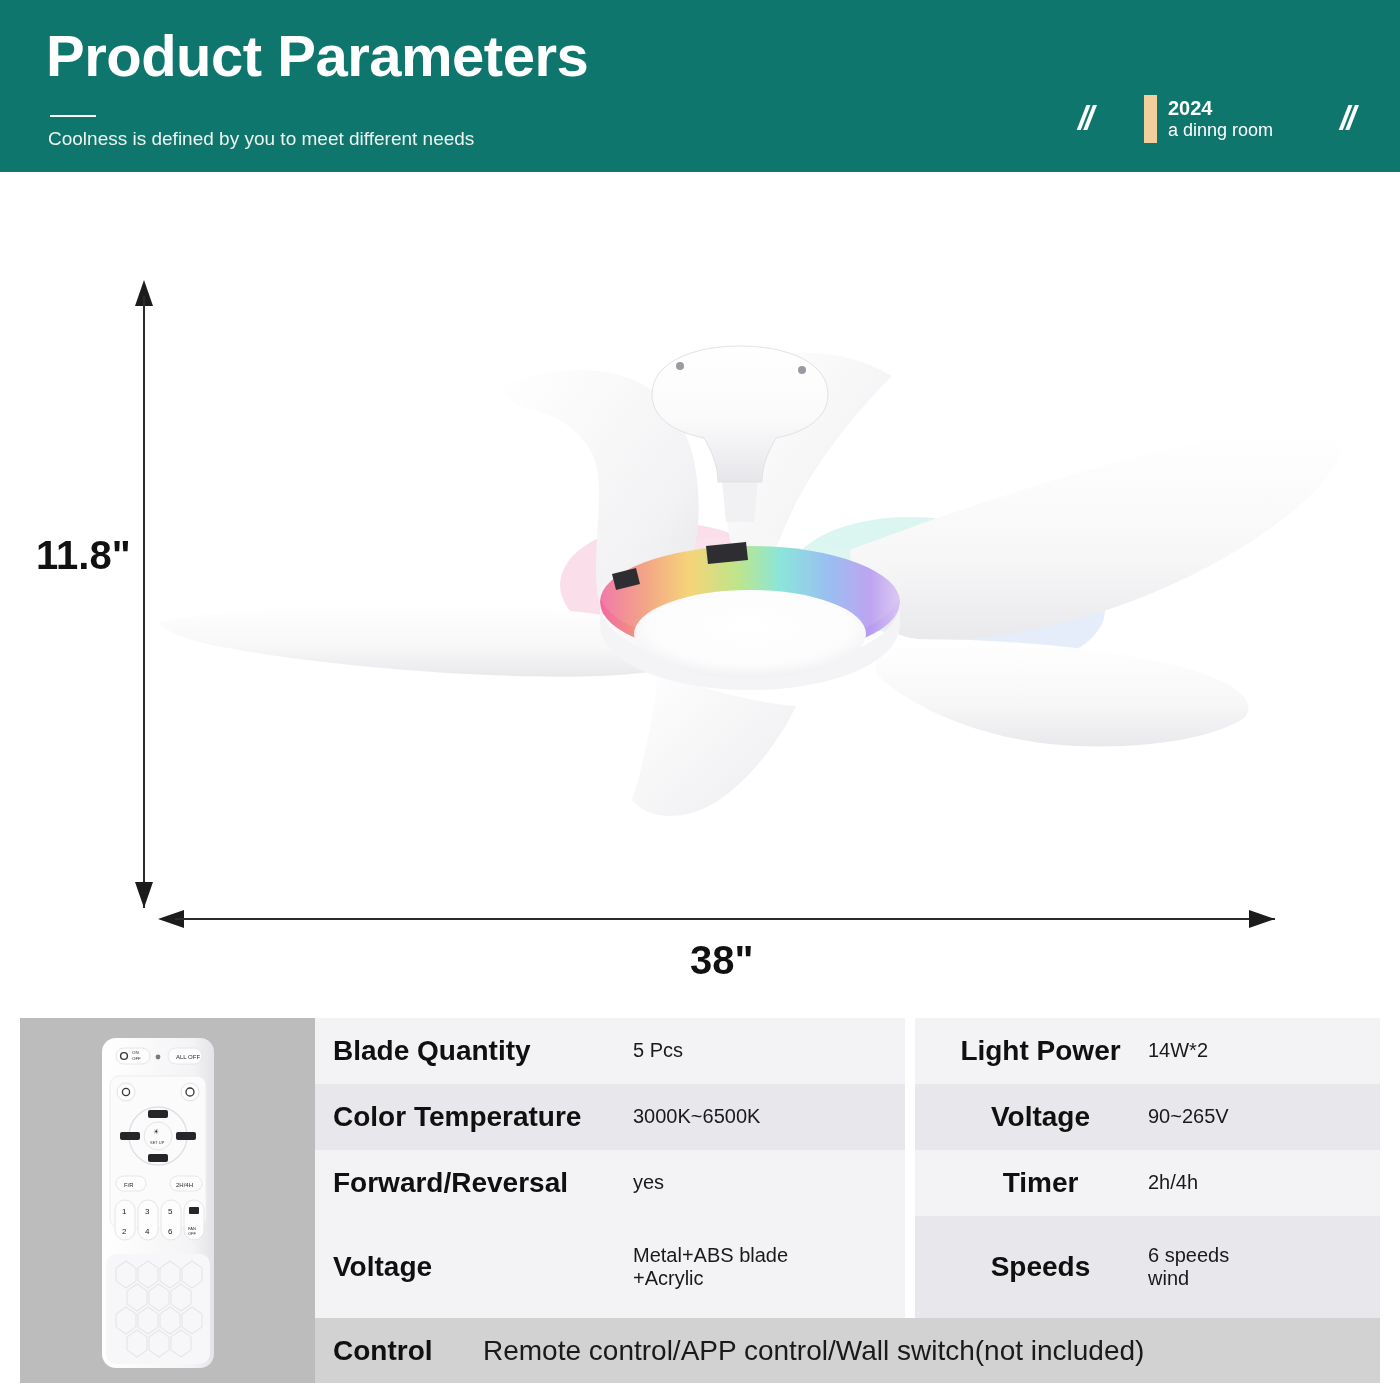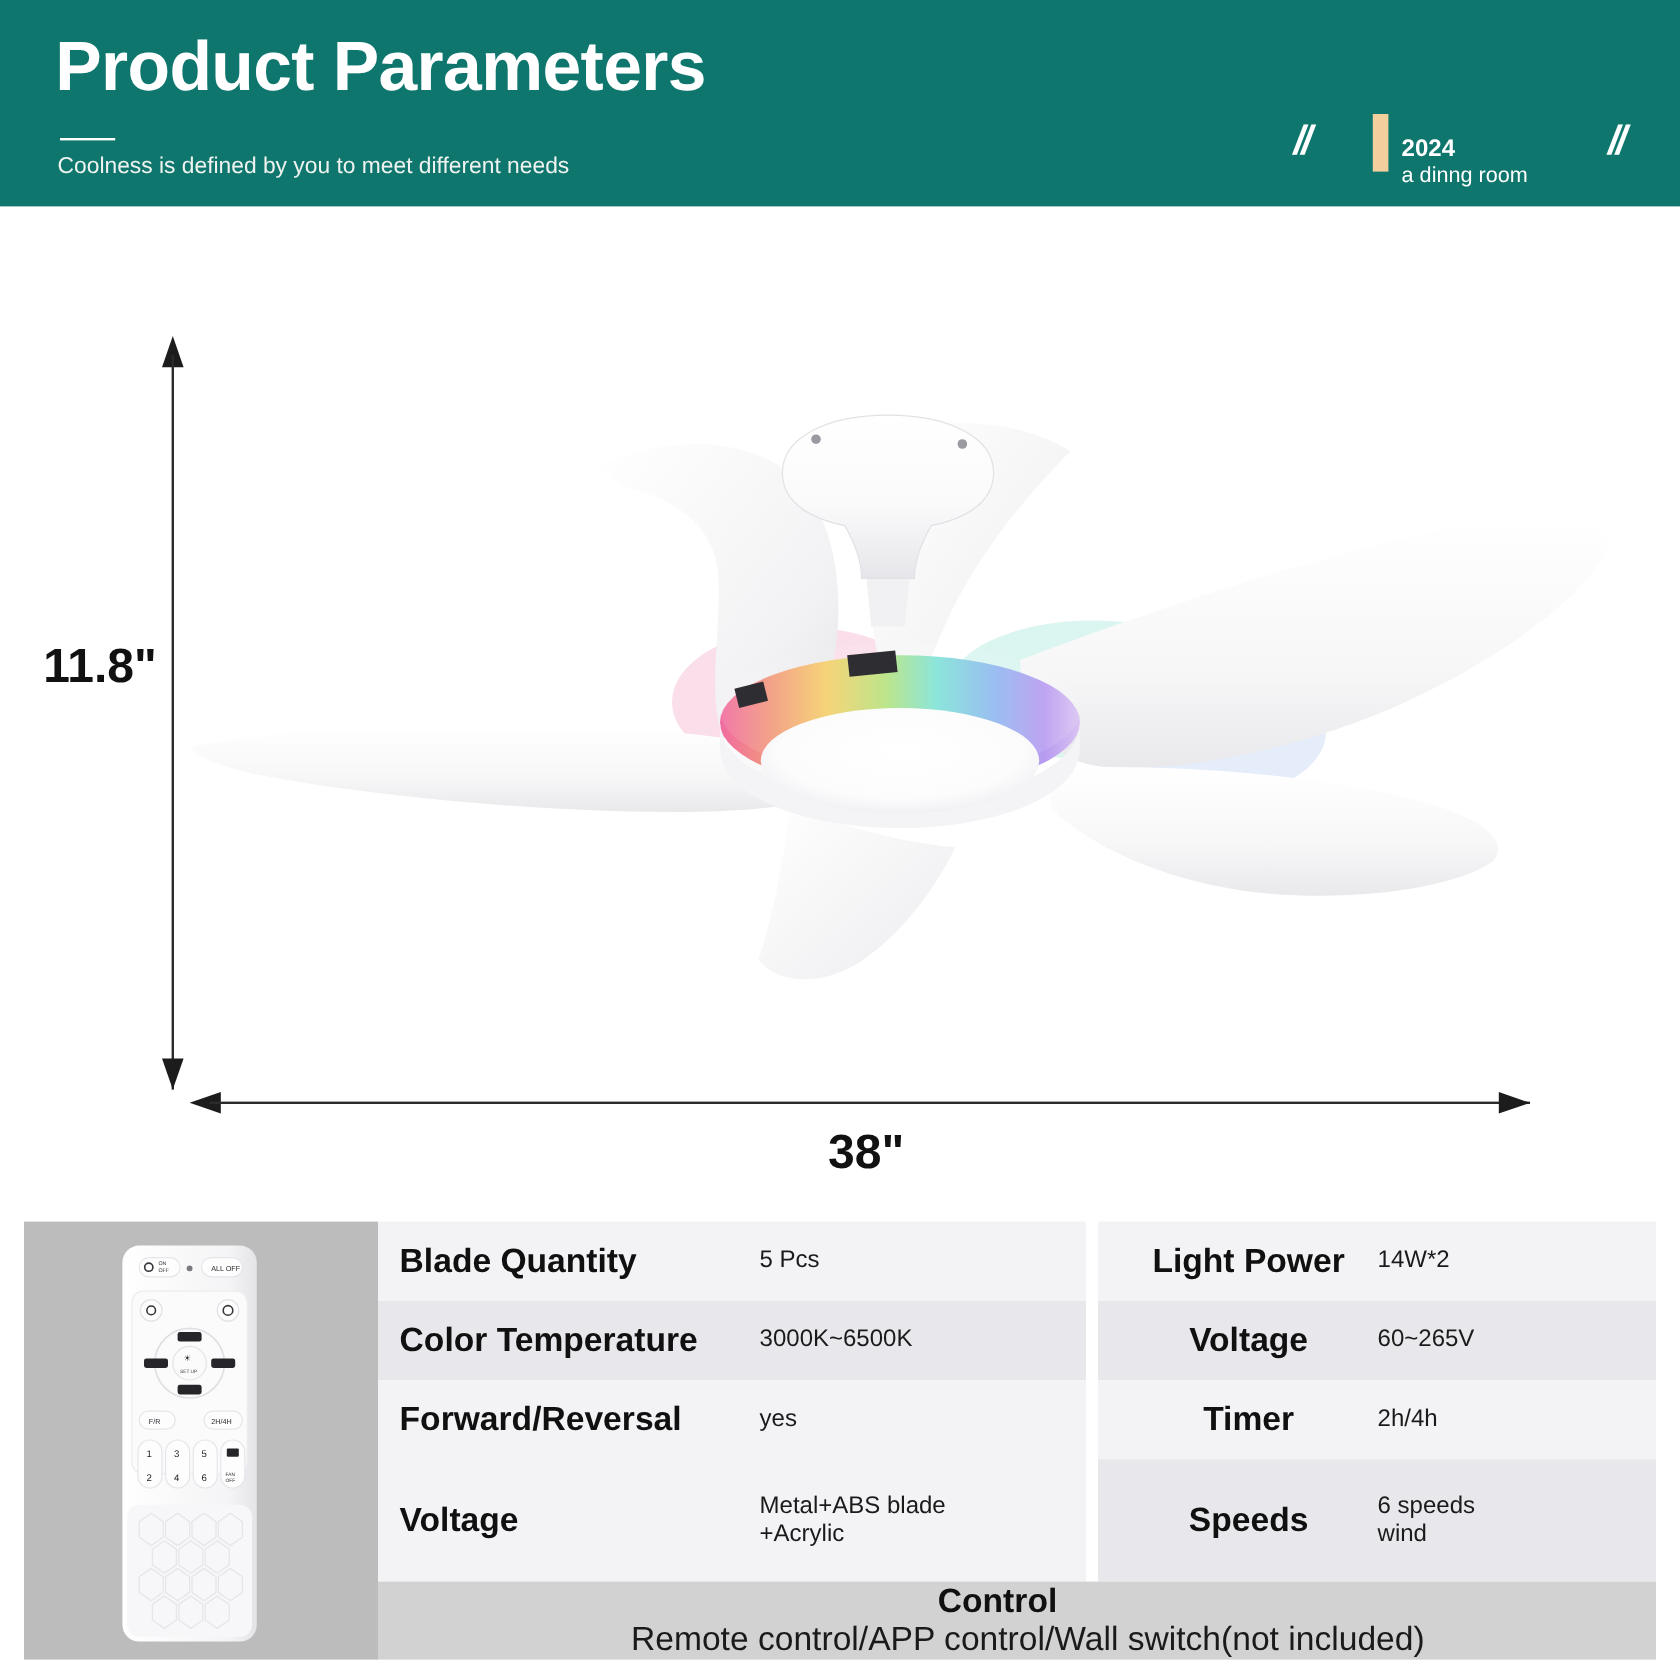--- a/index.html
+++ b/index.html
@@ -64,21 +64,21 @@
     position: absolute;
     left: 1144px;
     top: 95px;
     width: 13px;
     height: 48px;
     background: #f2cf9d;
   }
   .year-block {
     position: absolute;
     left: 1168px;
-    top: 112px;
+    top: 96px;
     color: #ffffff;
     line-height: 1.22;
   }
   .year-num { font-size: 20px; font-weight: bold; }
   .year-txt { font-size: 18px; font-weight: normal; }
 
   
   .dim-v-line {
     position: absolute;
     left: 143px;
@@ -212,21 +212,20 @@
     position: absolute;
     left: 0;
     top: 300px;
     width: 1065px;
     height: 65px;
     background: #d2d2d2;
     display: flex;
     align-items: center;
     padding-left: 18px;
     box-sizing: border-box;
-    flex-direction: column;
   }
   .row-control .k {
     font-size: 28px;
     font-weight: bold;
     color: #101010;
     width: 150px;
     white-space: nowrap;
   }
   .row-control .v {
     font-size: 28px;
@@ -454,21 +453,21 @@
 
       <div class="col-gap"></div>
 
       <div class="col-right">
         <div class="srow shade-a" style="height:66px">
           <span class="k">Light Power</span>
           <span class="v">14W*2</span>
         </div>
         <div class="srow shade-b" style="height:66px">
           <span class="k">Voltage</span>
-          <span class="v">60~265V</span>
+          <span class="v">90~265V</span>
         </div>
         <div class="srow shade-a" style="height:66px">
           <span class="k">Timer</span>
           <span class="v">2h/4h</span>
         </div>
         <div class="srow shade-b" style="height:102px">
           <span class="k">Speeds</span>
           <span class="v">6 speeds
 wind</span>
         </div>

